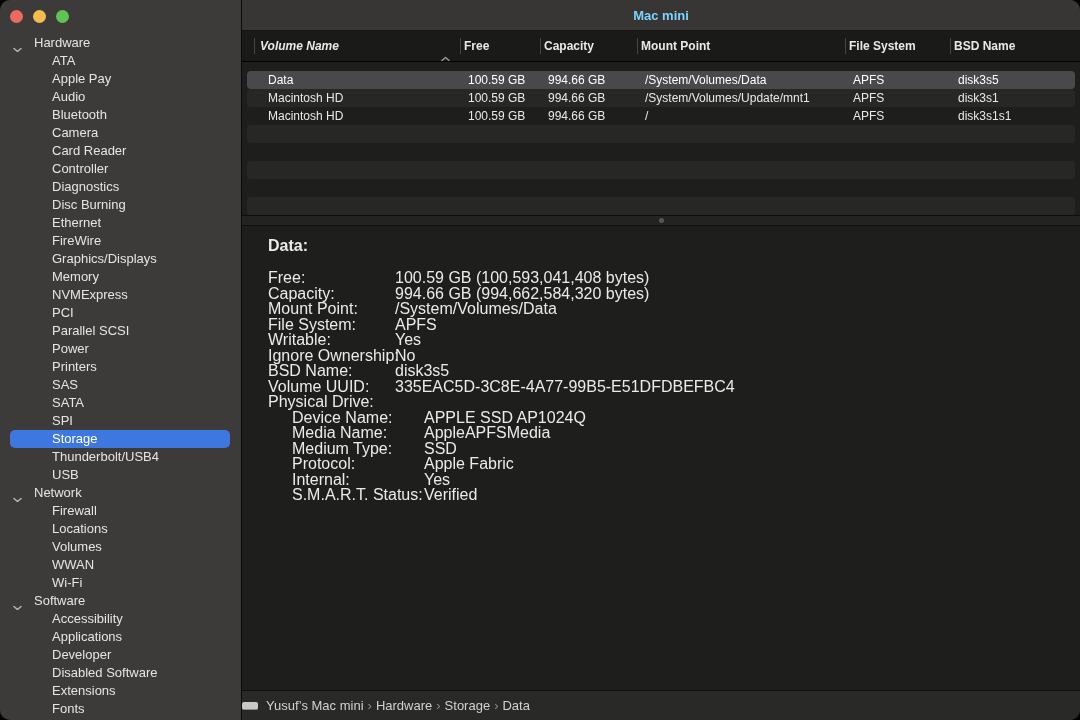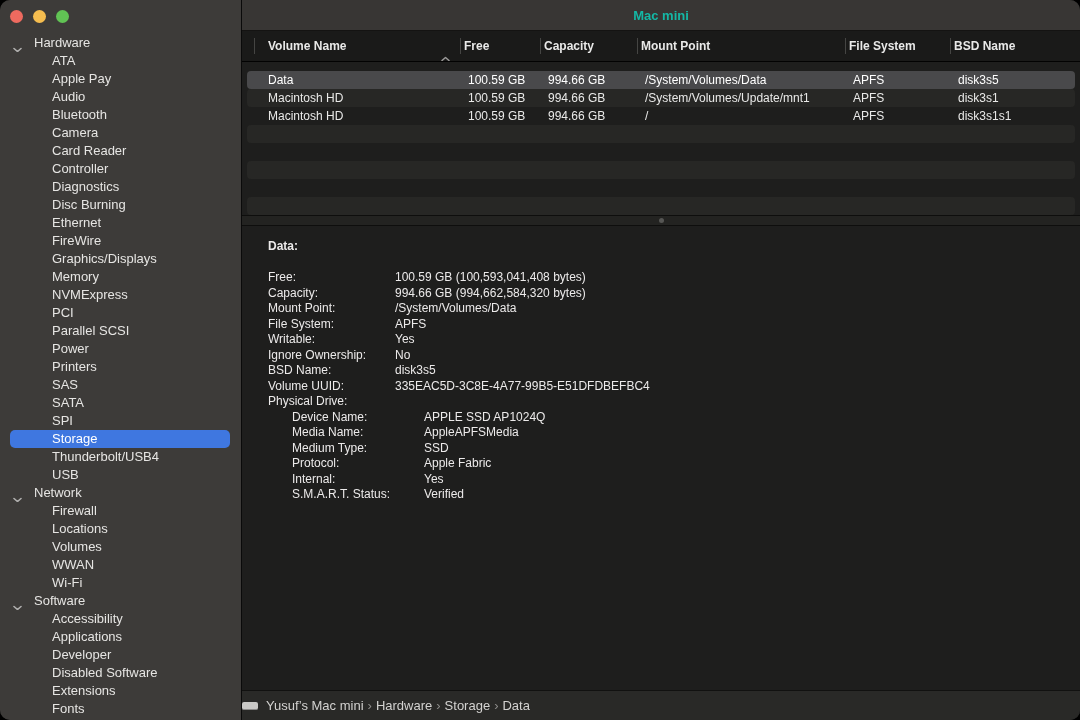--- a/index.html
+++ b/index.html
@@ -15,43 +15,43 @@
   .tl { width:13px; height:13px; border-radius:50%; display:inline-block; }
   .tree { font-size:13px; color:#e6e5e3; }
   .tree-row { position:relative; height:18px; line-height:18px; margin:0 11px 0 10px; border-radius:5px; white-space:nowrap; overflow:hidden; }
   .group-row { padding-left:24px; }
   .chev { position:absolute; left:3px; top:6px; }
   .item-row { padding-left:42px; }
   .item-row.sel { background:#3f77e0; color:#ffffff; }
   
   .main { flex:1; min-width:0; display:flex; flex-direction:column; background:#1e1e1d; }
   .titlebar { height:30px; flex-shrink:0; background:#383634; border-bottom:1px solid #141312; display:flex; align-items:center; justify-content:center; }
-  .title { font-size:13px; font-weight:bold; color:#14b8a6; }
+  .title { font-size:13px; font-weight:bold; color:#7dd3fc; }
   
   .thead { height:30px; flex-shrink:0; background:#1a1a19; border-bottom:1px solid #020202;
            display:grid; grid-template-columns:218px 80px 97px 208px 105px 130px;
            font-size:12px; font-weight:bold; color:#e9e9e8; }
   .th { position:relative; height:30px; line-height:30px; padding-left:4px; white-space:nowrap; overflow:hidden; }
   .th::before { content:""; position:absolute; left:0; top:7px; width:1px; height:16px; background:#454543; }
-  .th.first { padding-left:26px; }
+  .th.first { padding-left:18px;font-style:italic; }
   .th.first::before { left:12px; }
   .sort { position:absolute; right:10px; top:12px; }
   
   .tbody { height:153px; flex-shrink:0; padding-top:9px; box-sizing:border-box; font-size:12px; color:#e9e9e8; }
   .tr { display:grid; grid-template-columns:213px 80px 97px 208px 105px 125px;
         height:18px; line-height:18px; margin:0 5px; border-radius:4px; }
   .tr:nth-child(even) { background:#272725; }
   .tr.sel { background:#49494b; color:#fff; }
   .td { padding-left:8px; white-space:nowrap; overflow:hidden; }
   .td.first { padding-left:21px; }
   
   .splitter { height:11px; flex-shrink:0; background:#232321; border-top:1px solid #0e0e0d; border-bottom:1px solid #0e0e0d; box-sizing:border-box; position:relative; }
   .dot { position:absolute; left:50%; top:2px; margin-left:-2px; width:5px; height:5px; border-radius:50%; background:#565654; }
   
-  .details { flex:1; min-height:0; padding:12px 0 0 26px; font-size:12px; color:#eceaea; overflow:hidden; background:#1e1e1d; }
+  .details { flex:1; min-height:0; padding:12px 0 0 26px; font-size:16px; color:#eceaea; overflow:hidden; background:#1e1e1d; }
   .details-title { font-weight:bold; line-height:16px; margin-bottom:16px; }
   .dline { line-height:15.5px; white-space:nowrap; }
   .dlabel { display:inline-block; width:127px; }
   .dline.ind { padding-left:24px; }
   .dline.ind .dlabel { width:132px; }
   
   .statusbar { height:30px; flex-shrink:0; background:#292927; border-top:1px solid #111110; box-sizing:border-box;
                display:flex; align-items:center; gap:8px; font-size:13px; color:#d3d2d0; }
   .mac-icon { width:16px; height:7px; background:#c9c8c6; border-radius:2px; border-bottom:1px solid #8a8988; display:inline-block; }
   .bc-sep { color:#8e8d8b; padding:0 4px; }

